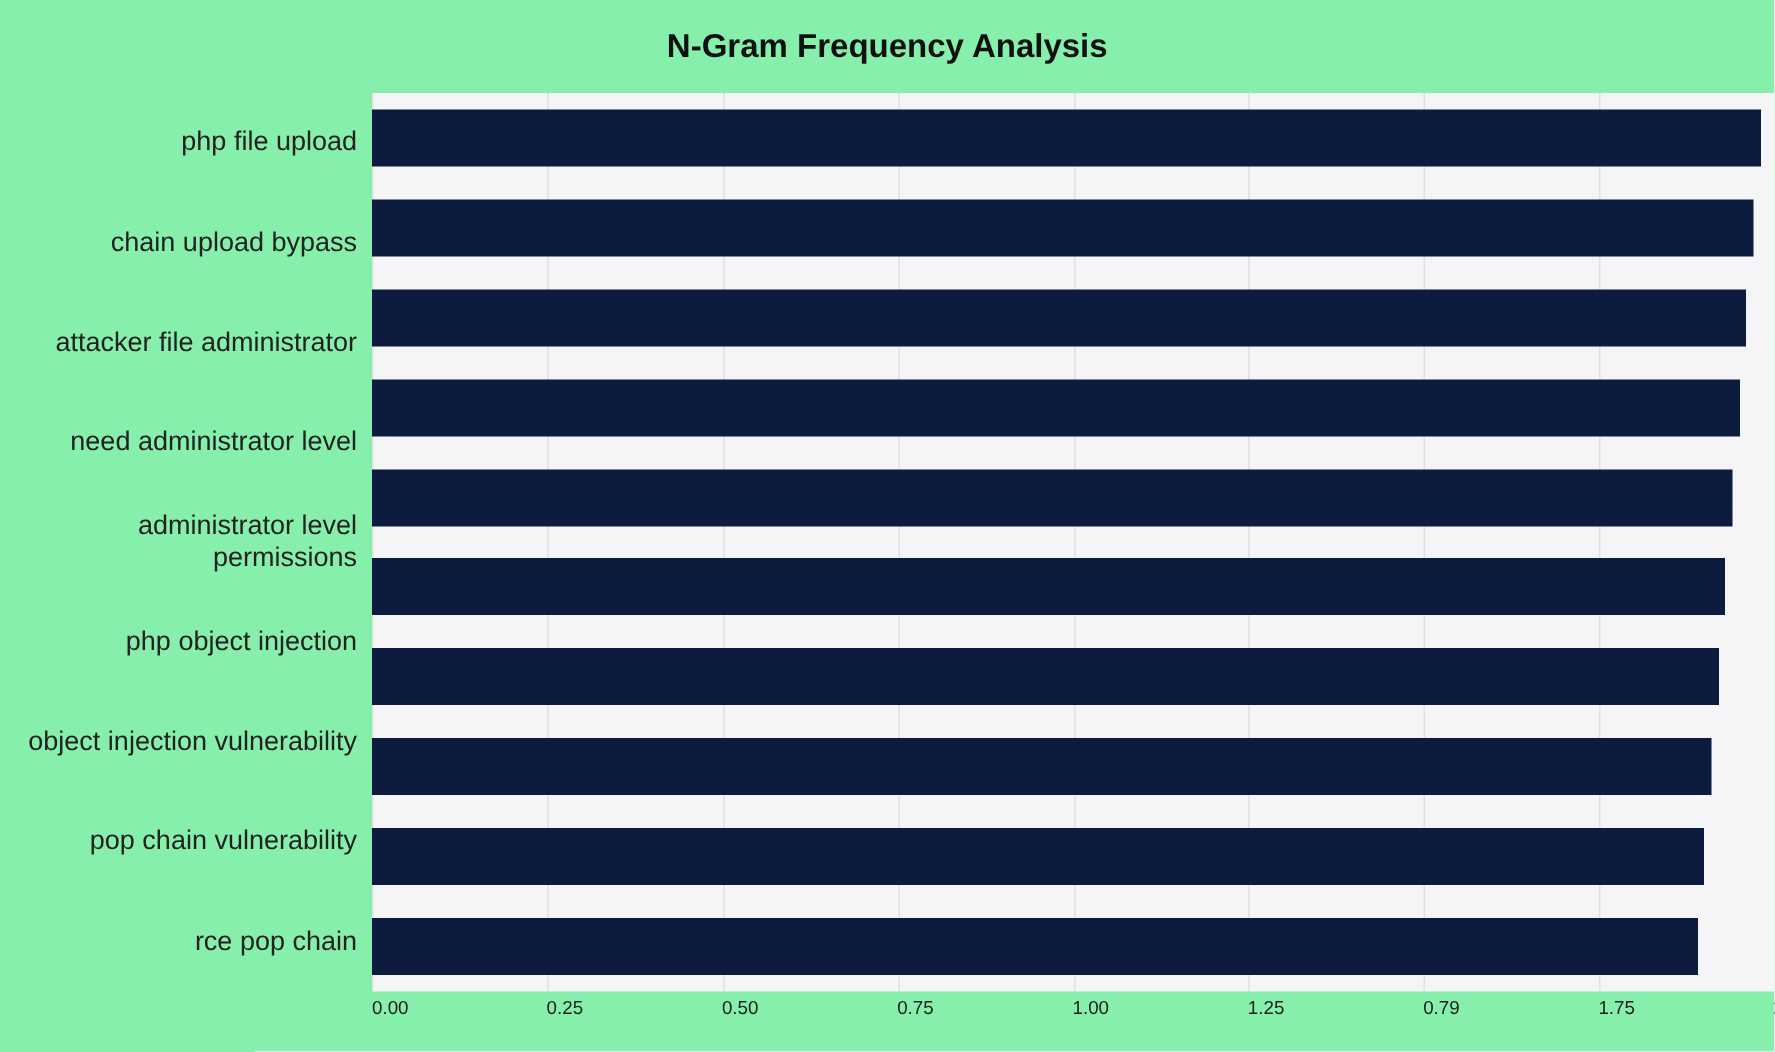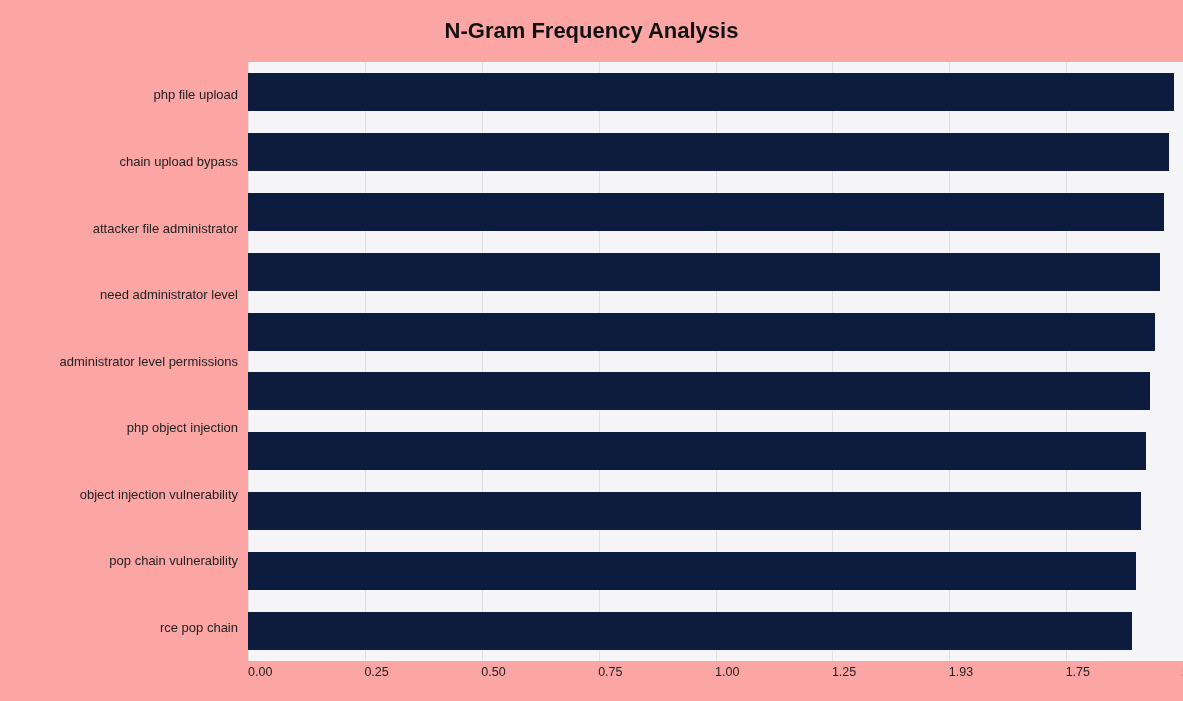--- a/index.html
+++ b/index.html
@@ -8,21 +8,21 @@
       font-family: Arial, sans-serif;
       width: 1183px;
       height: 701px;
       display: flex;
       align-items: center;
       justify-content: center;
     }
     .chart-container {
       width: 1183px;
       height: 701px;
-      background: #fca5a5;
+      background: #86efac;
       position: relative;
       display: flex;
       flex-direction: column;
       align-items: center;
       padding-top: 18px;
     }
     .chart-title {
       font-size: 22px;
       font-weight: bold;
       color: #111;
@@ -38,21 +38,21 @@
     .y-axis {
       display: flex;
       flex-direction: column;
       justify-content: space-around;
       align-items: flex-end;
       padding-right: 10px;
       width: 248px;
       padding-bottom: 40px;
     }
     .y-label {
-      font-size: 13px;
+      font-size: 18px;
       color: #222;
       text-align: right;
       line-height: 1.2;
       height: 57px;
       display: flex;
       align-items: center;
       justify-content: flex-end;
     }
     .plot-area {
       flex: 1;
@@ -184,20 +184,20 @@
           </div>
         </div>
       <div class="x-axis">
         <div class="x-ticks" id="x-ticks" style="position: relative; height: 20px;">
             <span class="x-tick" style="position: absolute; left: 0%; transform: translateX(0px);">0.00</span>
             <span class="x-tick" style="position: absolute; left: 12.5%; transform: translateX(-50%);">0.25</span>
             <span class="x-tick" style="position: absolute; left: 25%; transform: translateX(-50%);">0.50</span>
             <span class="x-tick" style="position: absolute; left: 37.5%; transform: translateX(-50%);">0.75</span>
             <span class="x-tick" style="position: absolute; left: 50%; transform: translateX(-50%);">1.00</span>
             <span class="x-tick" style="position: absolute; left: 62.5%; transform: translateX(-50%);">1.25</span>
-            <span class="x-tick" style="position: absolute; left: 75%; transform: translateX(-50%);">1.93</span>
+            <span class="x-tick" style="position: absolute; left: 75%; transform: translateX(-50%);">0.79</span>
             <span class="x-tick" style="position: absolute; left: 87.5%; transform: translateX(-50%);">1.75</span>
             <span class="x-tick" style="position: absolute; left: 100%; transform: translateX(-100%);">2.00</span>
           </div>
       </div>
     </div>
   </div>
 </div>
 
 </body></html>

